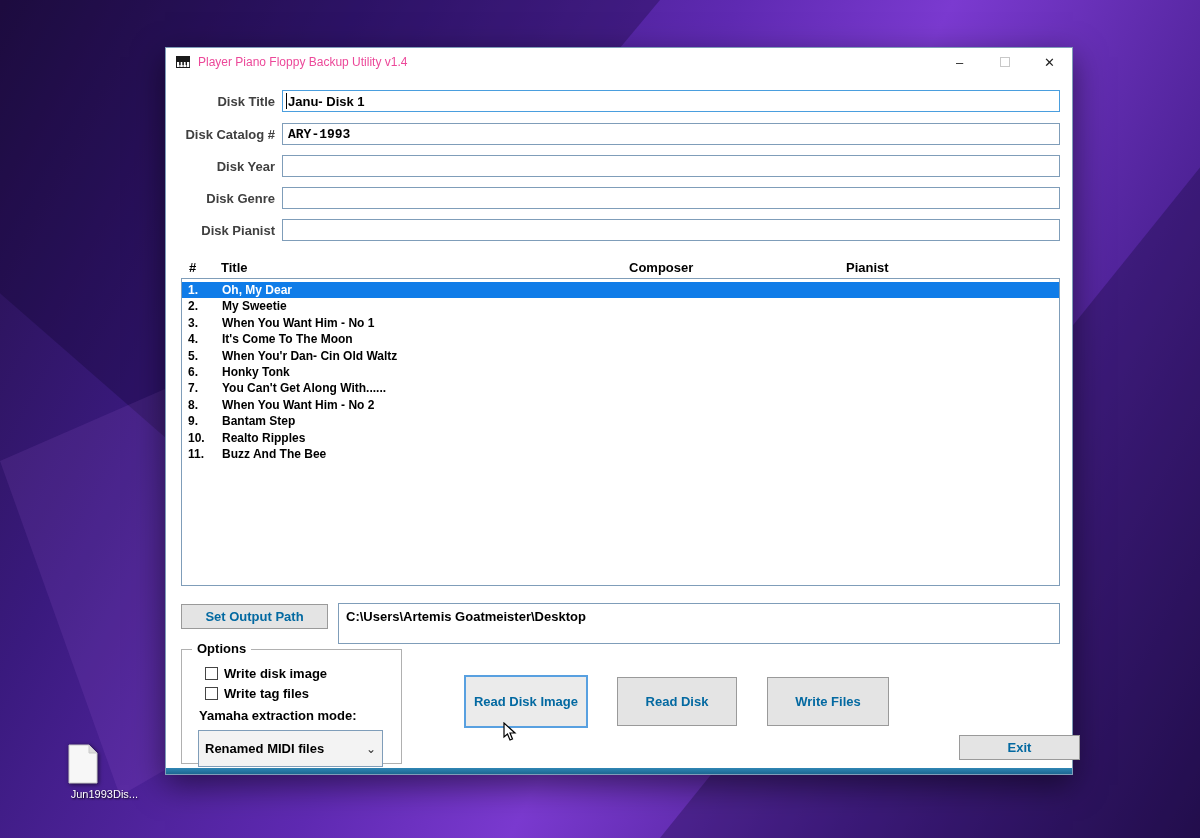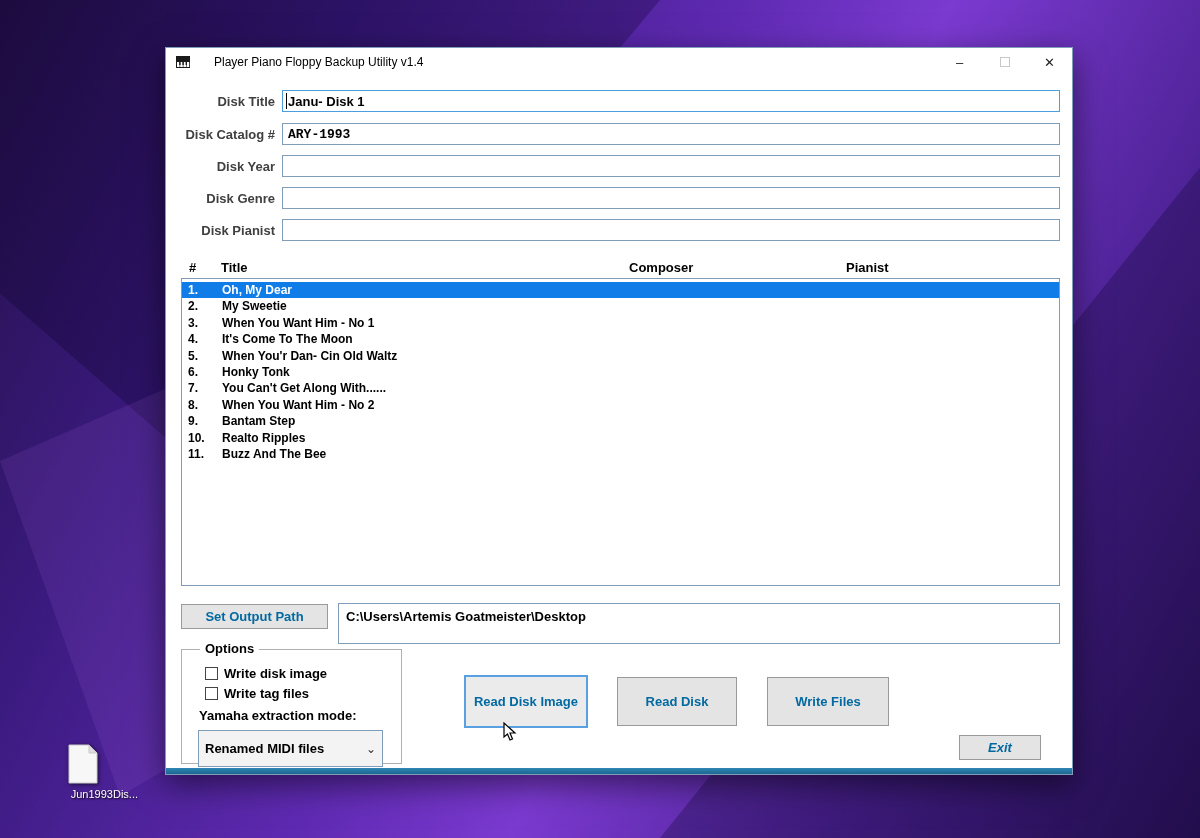--- a/index.html
+++ b/index.html
@@ -15,21 +15,21 @@
   .facet3 { clip-path: polygon(0 55%, 40% 30%, 70% 45%, 10% 95%); background: rgba(205,130,255,.10); }
 
   
   #window {
     position:absolute; left:165px; top:47px; width:908px; height:728px;
     background:#fff; border:1px solid #7f9db9;
     box-shadow: 0 10px 30px rgba(0,0,0,.5);
   }
   .titlebar { position:absolute; left:0; top:0; right:0; height:28px; background:#fff; display:flex; align-items:center; padding-left:9px; }
   .titlebar .app-ico { width:16px; height:16px; flex:0 0 16px; }
-  .titlebar .title { font-size:12px; color:#000000; margin-left:23px; }
+  .titlebar .title { font-size:12px; color:#ec4899; margin-left:7px; }
   .tb-controls { margin-left:auto; display:flex; height:28px; }
   .tb-btn { width:45px; height:28px; display:flex; align-items:center; justify-content:center; font-size:13px; color:#222; }
   .tb-max-glyph { width:10px; height:10px; border:1px solid #c8c8c8; }
 
   
   .flabel { position:absolute; left:0; width:109px; text-align:right; font-weight:bold; font-size:13px; color:#404040; }
   .finput { position:absolute; left:116px; width:778px; height:22px; border:1px solid #7f9db9; background:#fff;
             font-family:"Liberation Sans",sans-serif; font-weight:bold; font-size:13px; padding:0 5px; outline:none; }
   .finput.focused { border:1px solid #4a9ede; }
   .caret { position:absolute; left:120px; width:1px; height:16px; background:#000; }
@@ -44,35 +44,35 @@
 
   
   .btn { background:#e4e4e4; border:1px solid #9a9a9a; font-family:"Liberation Sans",sans-serif; font-weight:bold; font-size:13px; color:#0369a1;
          display:flex; align-items:center; justify-content:center; }
   #set-output-btn { position:absolute; left:15px; top:556px; width:147px; height:25px; }
   #path-box { position:absolute; left:172px; top:555px; width:722px; height:41px; border:1px solid #7f9db9; background:#fff;
               font-weight:bold; font-size:13px; line-height:25px; padding-left:7px; white-space:nowrap; }
 
   
   #options-group { position:absolute; left:15px; top:601px; width:221px; height:115px; border:1px solid #b0b0b0; }
-  #options-legend { position:absolute; top:-9px; left:10px; background:#fff; padding:0 5px; font-weight:bold; font-size:13px;margin-left:8px; }
+  #options-legend { position:absolute; top:-9px; left:10px; background:#fff; padding:0 5px; font-weight:bold; font-size:13px; }
   .cbrow { position:absolute; left:23px; display:flex; align-items:center; }
   .cb { width:13px; height:13px; border:1px solid #444; background:#fff; flex:0 0 13px; }
   .cblabel { font-weight:bold; font-size:13px; margin-left:6px; white-space:nowrap; }
   #yamaha-label { position:absolute; left:17px; top:58px; font-weight:bold; font-size:13px; }
   #mode-dropdown { position:absolute; left:16px; top:80px; width:185px; height:37px; border:1px solid #7f9db9; background:#f3f3f3;
                    display:flex; align-items:center; padding:0 6px; }
   #mode-dropdown .val { font-weight:bold; font-size:13px; white-space:nowrap; }
   #mode-dropdown .chev { margin-left:auto; font-size:12px; color:#333; }
 
   
   #read-image-btn { position:absolute; left:298px; top:627px; width:124px; height:53px; border:2px solid #58a0e0; background:#ebebeb; }
   #read-disk-btn  { position:absolute; left:451px; top:629px; width:120px; height:49px; }
   #write-files-btn{ position:absolute; left:601px; top:629px; width:122px; height:49px; }
-  #exit-btn       { position:absolute; left:793px; top:687px; width:82px; height:25px;font-style:italic; }
+  #exit-btn       { position:absolute; left:793px; top:687px; width:121px; height:25px; }
 
   .bottom-strip { position:absolute; left:0; right:0; bottom:0; height:6px; background:linear-gradient(#2f86b4,#1d6792); }
 
   
   #desktop-icon { position:absolute; left:28px; top:744px; width:110px; text-align:right; }
   #desktop-icon .lbl { margin-top:4px; font-size:11px; color:#fff; text-shadow:1px 1px 2px rgba(0,0,0,.9); }
   #desktop-icon svg { display:block; margin:0 auto; filter:drop-shadow(1px 1px 2px rgba(0,0,0,.6)); }
 
   
   #cursor { position:absolute; left:503px; top:722px; pointer-events:none; }

